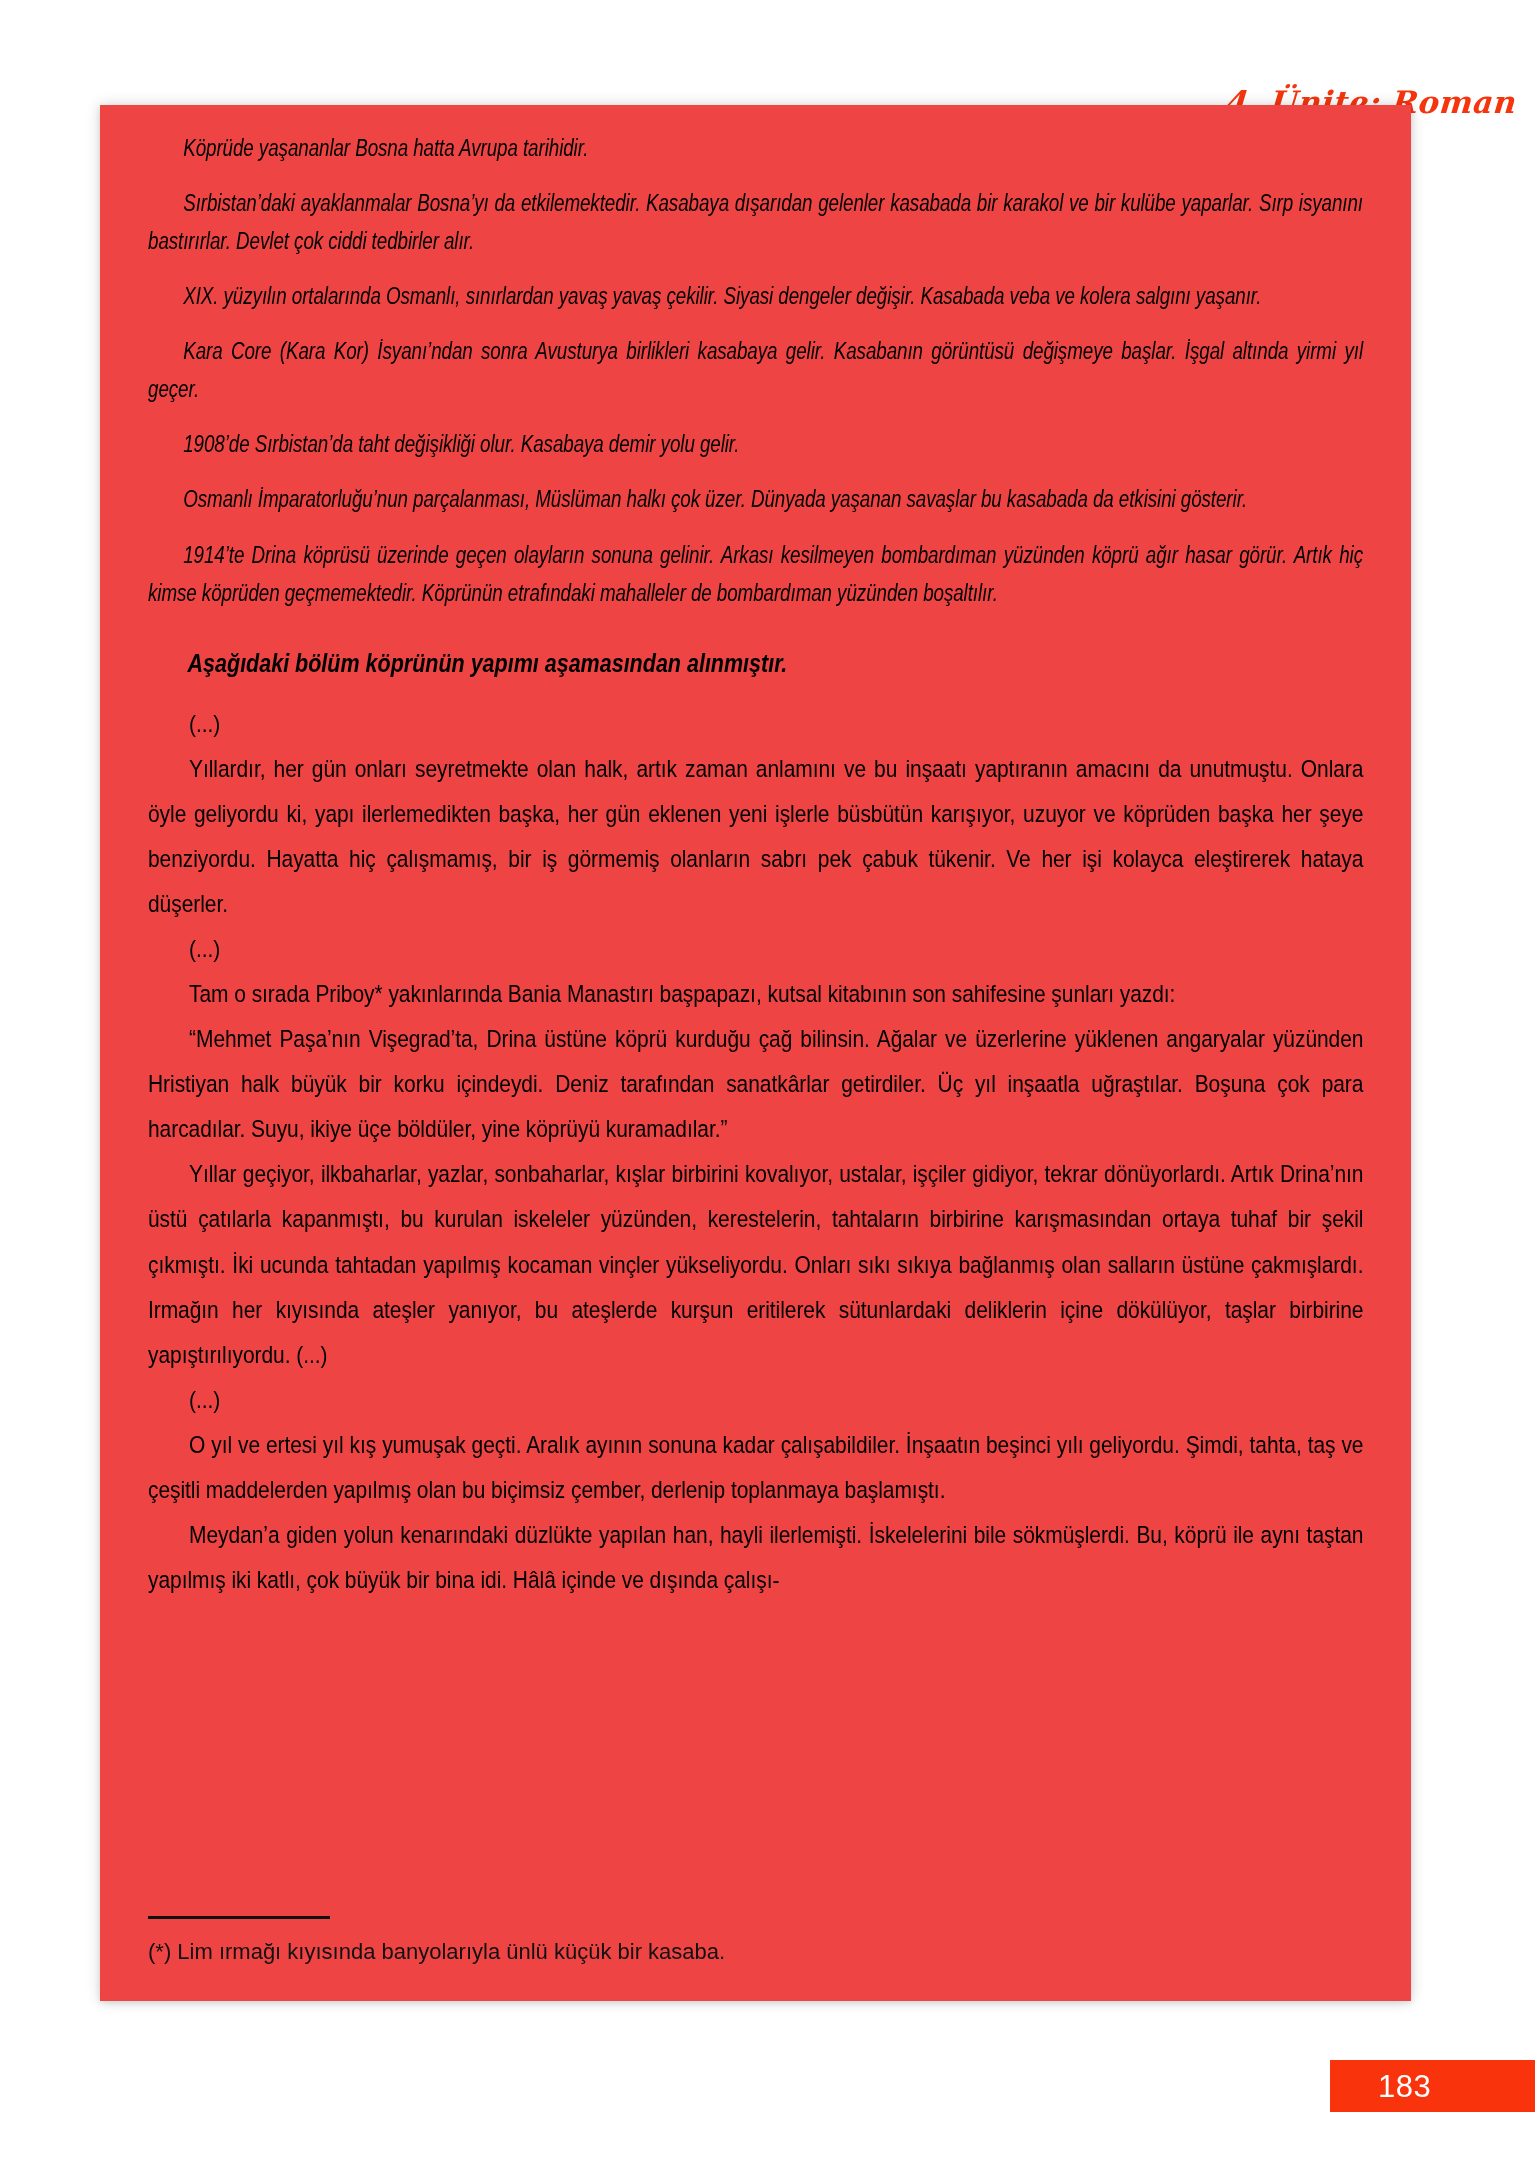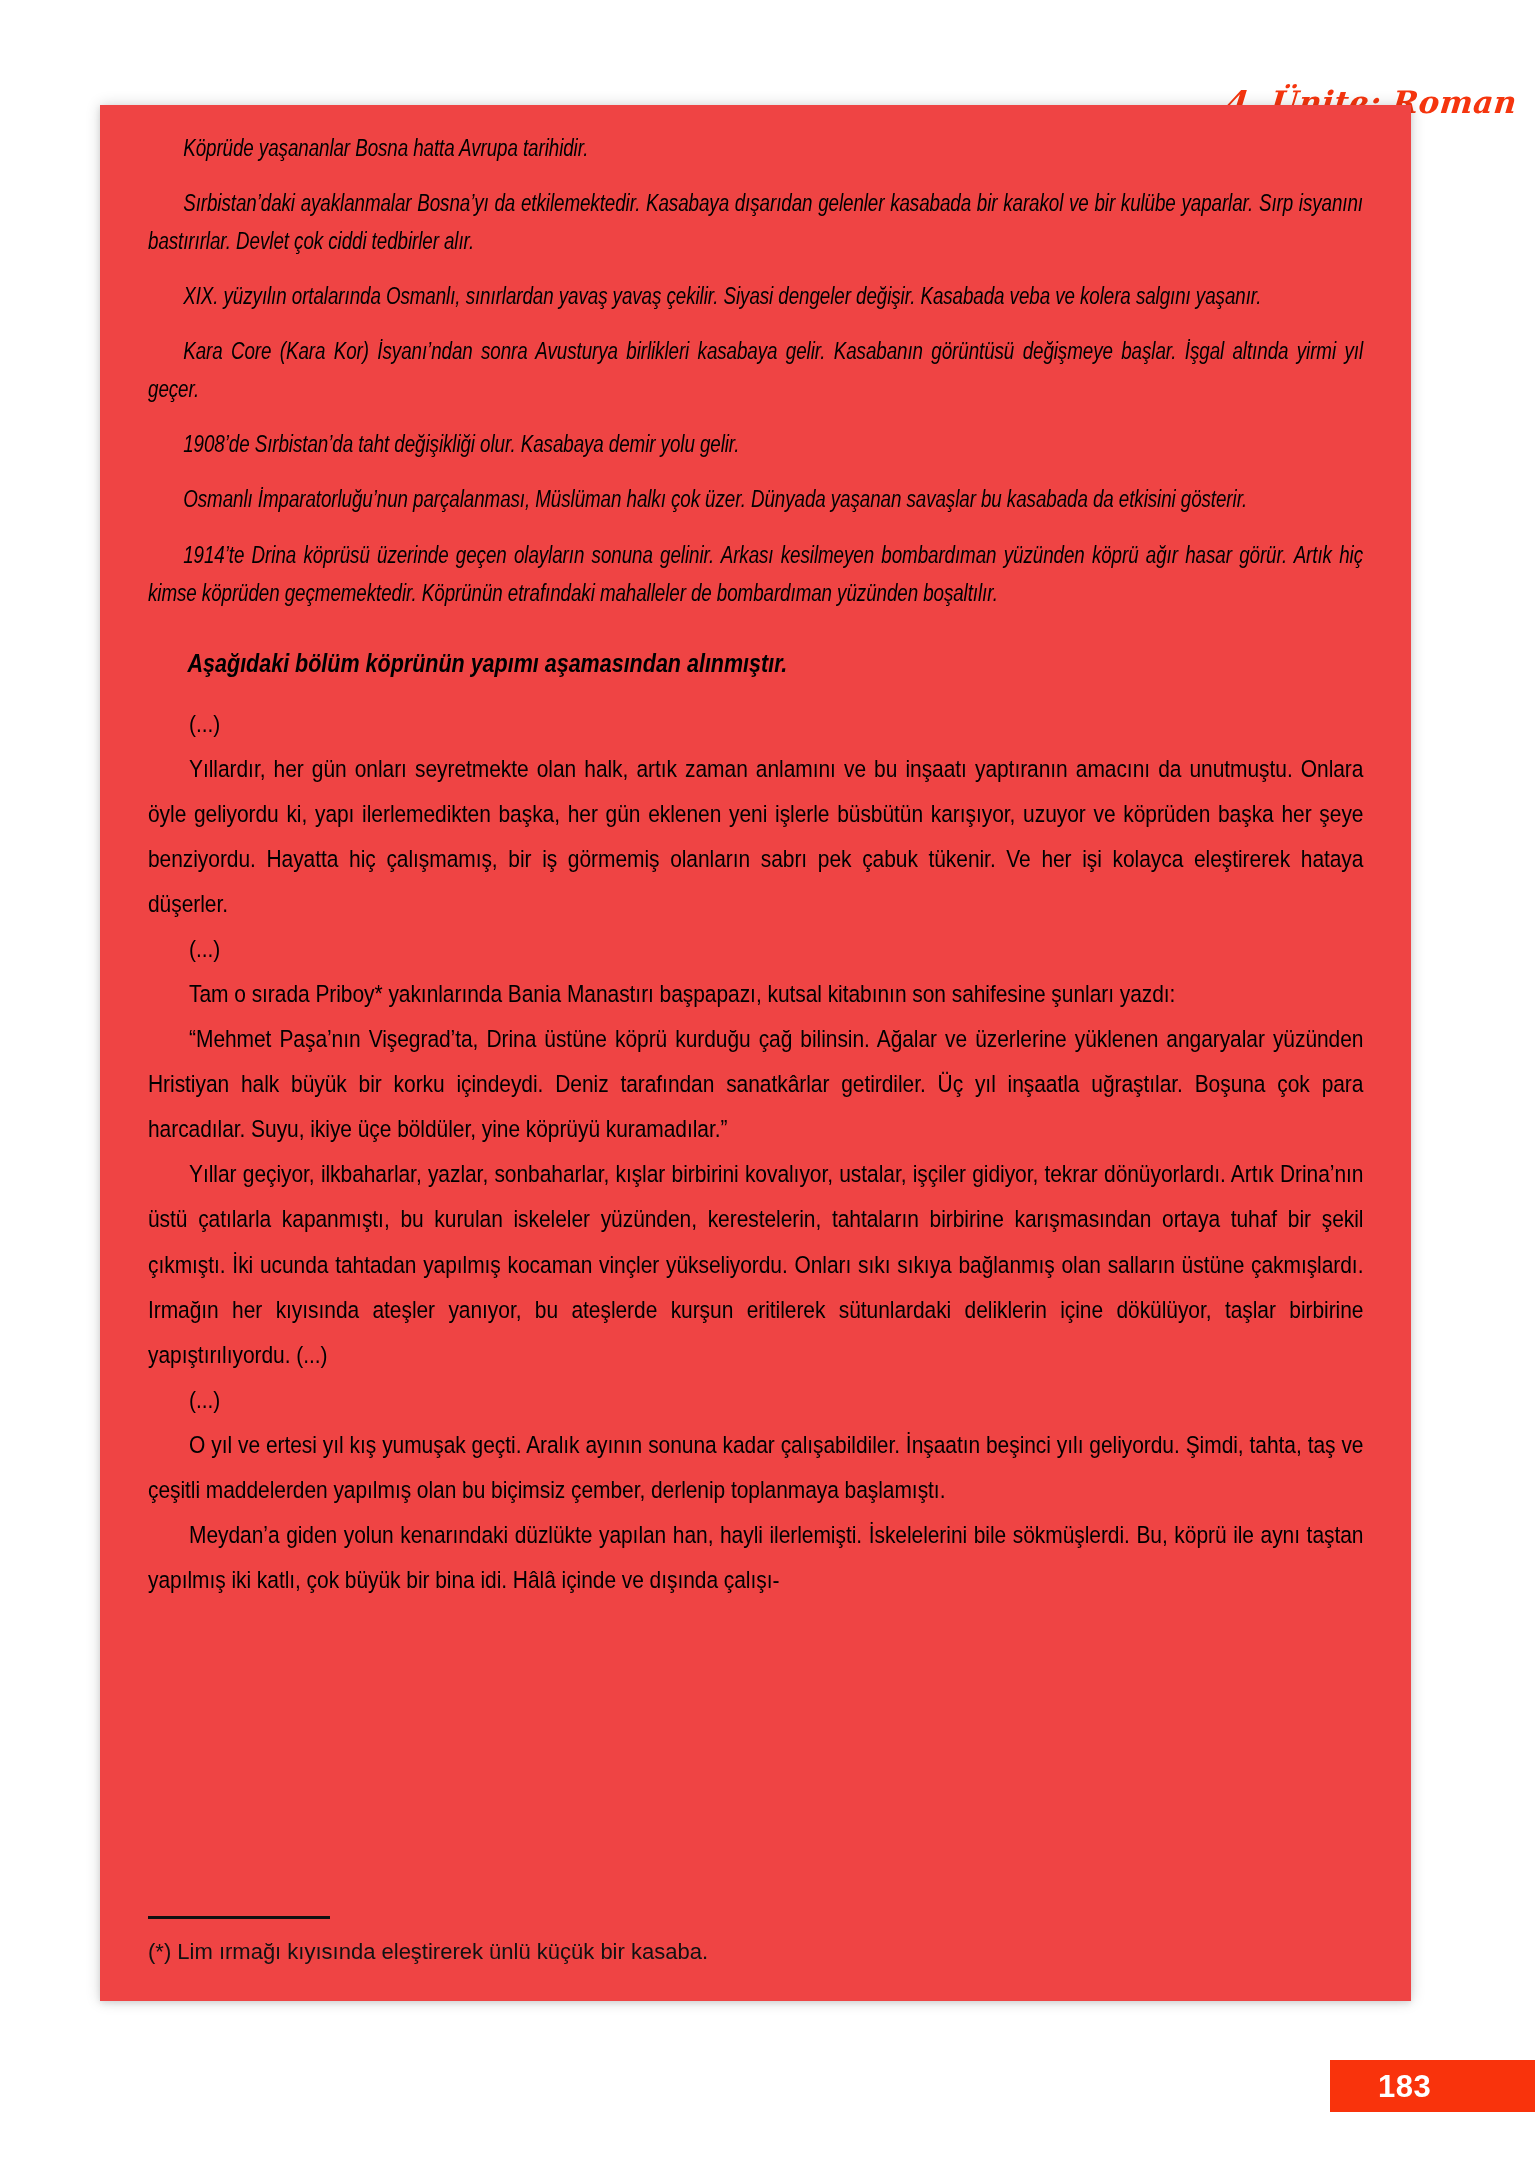--- a/index.html
+++ b/index.html
@@ -141,21 +141,20 @@
     justify-content: flex-start;
     box-sizing: border-box;
     padding-left: 48px;
   }
   .page-badge span {
     color: #ffffff;
     font-family: "Liberation Sans", sans-serif;
     font-size: 31px;
     line-height: 1;
     letter-spacing: 0.5px;
-    font-weight: bold;
   }
 </style>
 </head>
 <body>
 
 <div class="unit-header">4. Ünite: Roman</div>
 
 <div class="page-card">
   <div class="page-inner">
 
@@ -180,19 +179,19 @@
       <p>Yıllar geçiyor, ilkbaharlar, yazlar, sonbaharlar, kışlar birbirini kovalıyor, ustalar, işçiler gidiyor, tekrar dönüyorlardı. Artık Drina’nın üstü çatılarla kapanmıştı, bu kurulan iskeleler yüzünden, kerestelerin, tahtaların birbirine karışmasından ortaya tuhaf bir şekil çıkmıştı. İki ucunda tahtadan yapılmış kocaman vinçler yükseliyordu. Onları sıkı sıkıya bağlanmış olan salların üstüne çakmışlardı. Irmağın her kıyısında ateşler yanıyor, bu ateşlerde kurşun eritilerek sütunlardaki deliklerin içine dökülüyor, taşlar birbirine yapıştırılıyordu. (...)</p>
       <p class="ellipsis">(...)</p>
       <p>O yıl ve ertesi yıl kış yumuşak geçti. Aralık ayının sonuna kadar çalışabildiler. İnşaatın beşinci yılı geliyordu. Şimdi, tahta, taş ve çeşitli maddelerden yapılmış olan bu biçimsiz çember, derlenip toplanmaya başlamıştı.</p>
       <p>Meydan’a giden yolun kenarındaki düzlükte yapılan han, hayli ilerlemişti. İskelelerini bile sökmüşlerdi. Bu, köprü ile aynı taştan yapılmış iki katlı, çok büyük bir bina idi. Hâlâ içinde ve dışında çalışı-</p>
     </section>
 
   </div>
 
   <div class="footnote-zone">
     <div class="footnote-rule"></div>
-    <div class="footnote-text">(*) Lim ırmağı kıyısında eleştirerek ünlü küçük bir kasaba.</div>
+    <div class="footnote-text">(*) Lim ırmağı kıyısında banyolarıyla ünlü küçük bir kasaba.</div>
   </div>
 </div>
 
 <div class="page-badge">
   <span>183</span>
 </div>
 
 </body></html>

